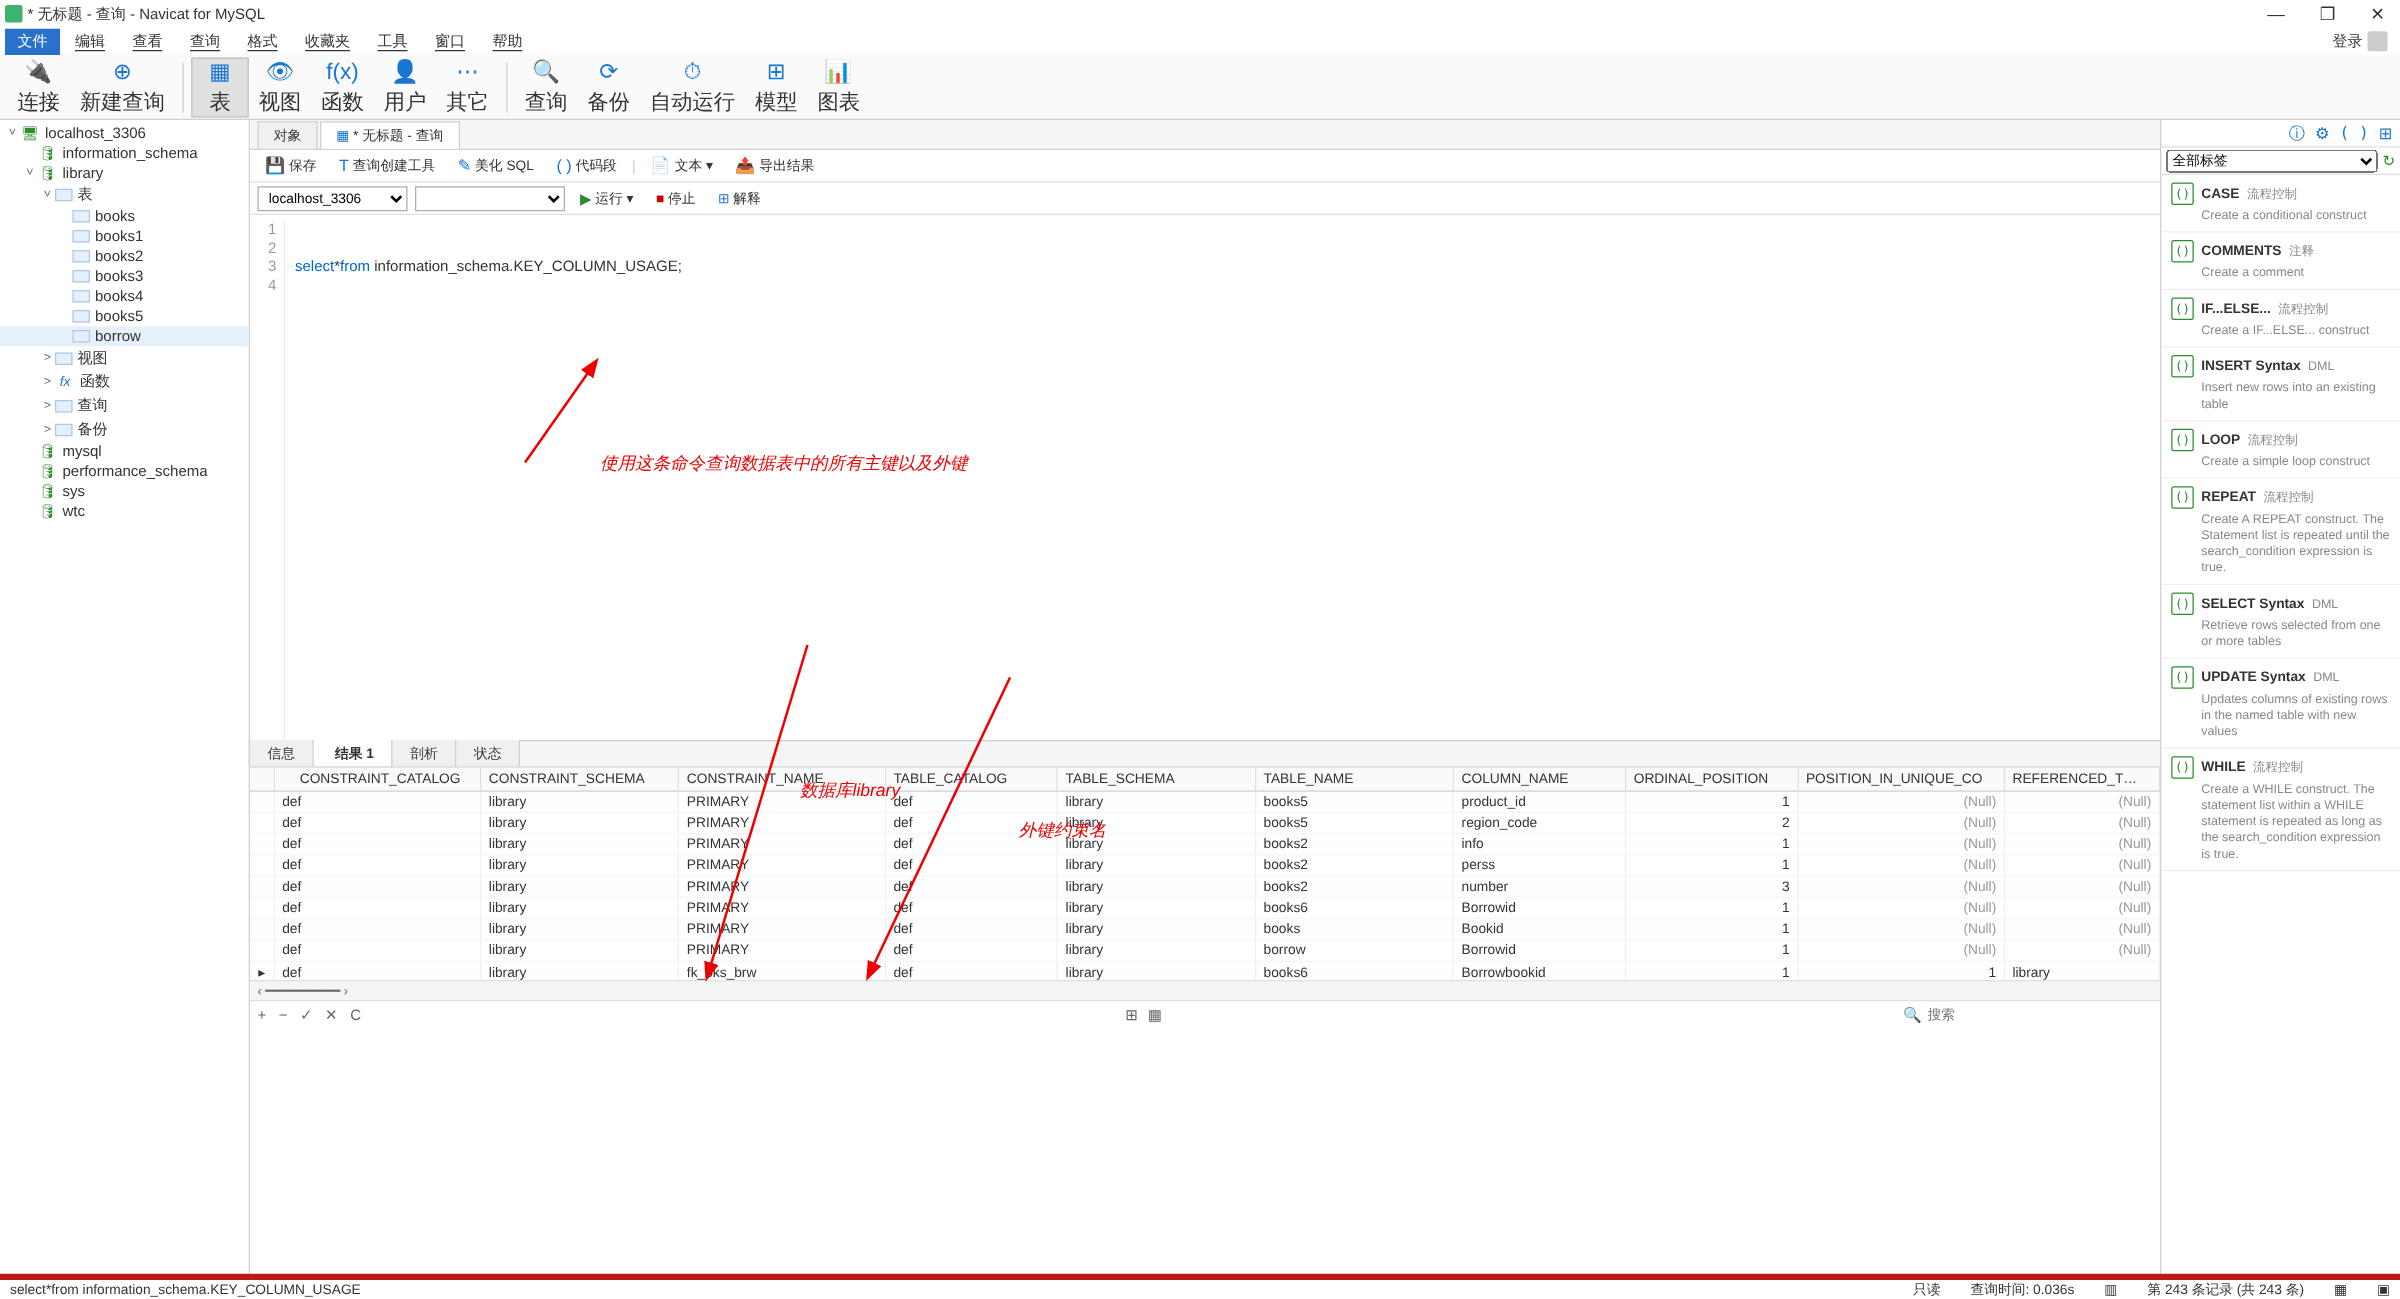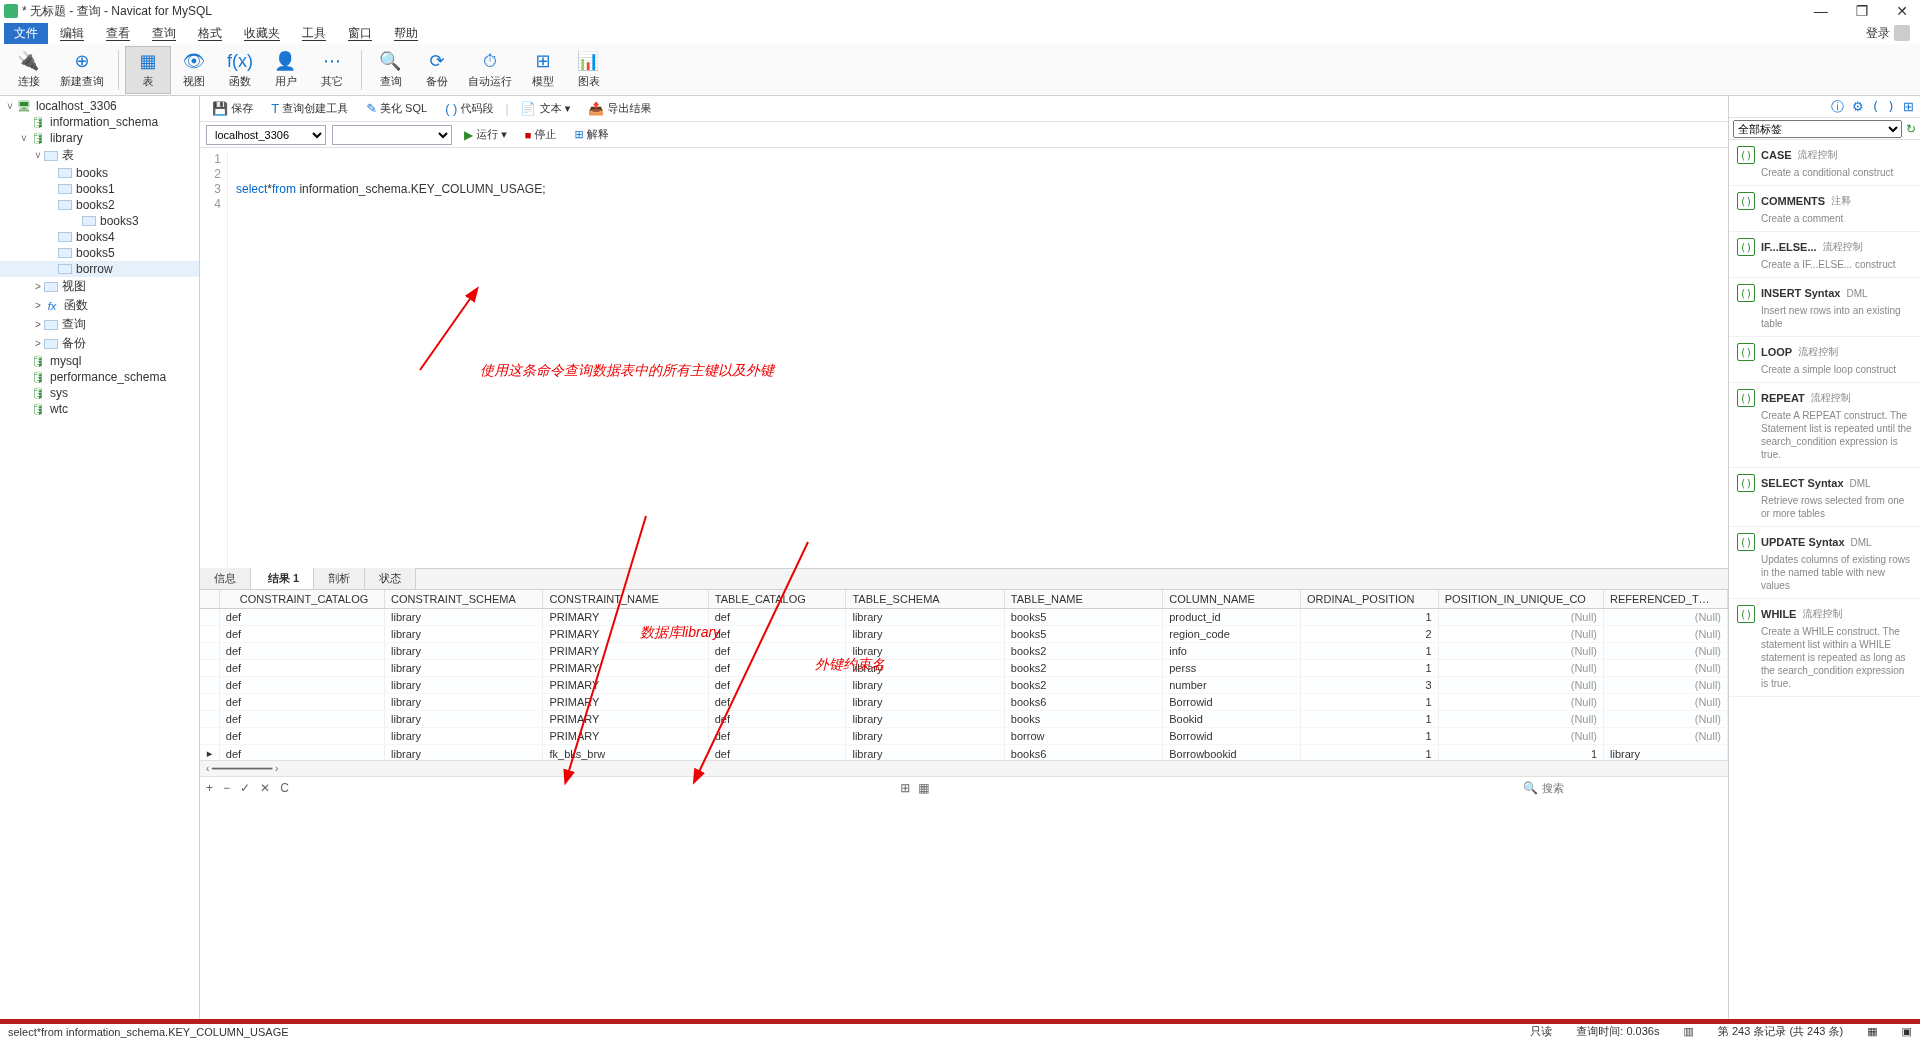--- a/index.html
+++ b/index.html
@@ -12,21 +12,21 @@
 .win-btn { font-size: 14px; color: #333; cursor: pointer; padding: 0 8px; }
 .menu-bar { height: 22px; display: flex; align-items: center; padding: 0 4px; background: #fff; justify-content: space-between; }
 .menu-items { display: flex; gap: 2px; }
 .menu-item { padding: 2px 10px; cursor: pointer; text-decoration: underline; text-decoration-thickness: 1px; text-underline-offset: 3px; }
 .login-area { display: flex; align-items: center; gap: 4px; padding-right: 6px; }
 .avatar { width: 16px; height: 16px; background: #ccc; border-radius: 2px; }
 .toolbar { height: 52px; display: flex; align-items: center; padding: 0 6px; border-bottom: 1px solid #d0d0d0; background: #fafafa; }
 .tool-btn { display: flex; flex-direction: column; align-items: center; justify-content: center; padding: 4px 8px; cursor: pointer; min-width: 46px; height: 48px; }
 .tool-btn.active { background: #e0e0e0; border: 1px solid #c0c0c0; }
 .tool-icon { font-size: 18px; color: #1976d2; height: 22px; display: flex; align-items: center; }
-.tool-label { font-size: 11px; margin-top: 2px; }
+.tool-label { font-size: 17px; margin-top: 2px; }
 .tool-sep { width: 1px; height: 40px; background: #d0d0d0; margin: 0 6px; }
 .main-area { display: flex; height: calc(100% - 96px - 20px); }
 .left-panel { width: 200px; border-right: 1px solid #d0d0d0; overflow: auto; background: #fff; }
 .tree { padding: 2px 0; }
 .tree-node { display: flex; align-items: center; padding: 1px 4px; cursor: pointer; white-space: nowrap; }
 .tree-node.sel { background: #e6f0fa; }
 .tree-toggle { width: 12px; text-align: center; font-size: 10px; color: #666; }
 .tree-icon { width: 16px; height: 14px; margin-right: 4px; display: inline-flex; align-items: center; justify-content: center; font-size: 11px; }
 .tree-label { font-size: 12px; }
 .db-icon { color: #2e8b2e; }
@@ -198,21 +198,21 @@
         <div class="tree-node" style="padding-left: 46px;">
           <span class="tree-toggle"> </span>
           <span class="tree-icon tbl-icon"></span>
           <span class="tree-label">books1</span>
         </div>
         <div class="tree-node" style="padding-left: 46px;">
           <span class="tree-toggle"> </span>
           <span class="tree-icon tbl-icon"></span>
           <span class="tree-label">books2</span>
         </div>
-        <div class="tree-node" style="padding-left: 46px; margin-left: 24px;">
+        <div class="tree-node" style="padding-left: 46px;">
           <span class="tree-toggle"> </span>
           <span class="tree-icon tbl-icon"></span>
           <span class="tree-label">books3</span>
         </div>
         <div class="tree-node" style="padding-left: 46px;">
           <span class="tree-toggle"> </span>
           <span class="tree-icon tbl-icon"></span>
           <span class="tree-label">books4</span>
         </div>
         <div class="tree-node" style="padding-left: 46px;">
@@ -262,20 +262,24 @@
         </div>
         <div class="tree-node" style="padding-left: 18px;">
           <span class="tree-toggle"> </span>
           <span class="tree-icon db-icon">🛢</span>
           <span class="tree-label">wtc</span>
         </div>
       </div>
   </div>
 
   <div class="center-panel">
+    <div class="tab-bar" id="tab-bar">
+        <div class="tab inactive">对象</div>
+        <div class="tab"><span style="color:#1976d2;margin-right:3px">▦</span>* 无标题 - 查询</div>
+      </div>
     <div class="sql-toolbar" id="sql-toolbar">
         <span class="sql-tool-btn">
           <span class="ico" style="color:#1976d2">💾</span>
           <span>保存</span>
         </span>
         <span class="sql-tool-btn">
           <span class="ico" style="color:#1976d2">T</span>
           <span>查询创建工具</span>
         </span>
         <span class="sql-tool-btn">

